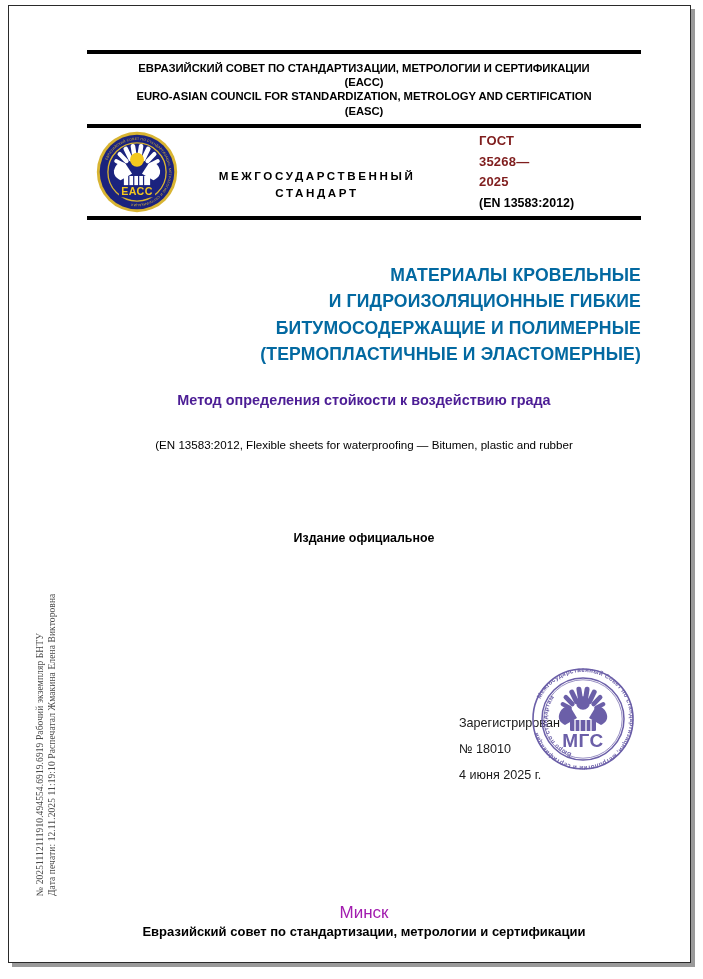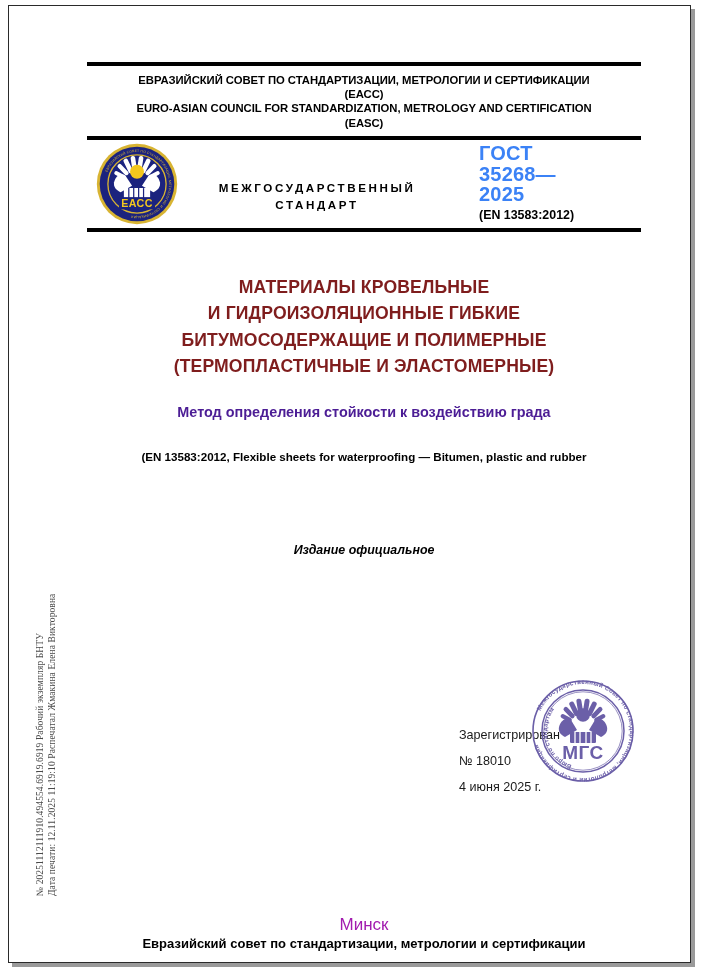--- a/index.html
+++ b/index.html
@@ -46,21 +46,21 @@
     color: #4a4a4a;
     line-height: 11.5px;
     white-space: nowrap;
     letter-spacing: 0.1px;
   }
 
   
   #content {
     position: absolute;
     left: 78px;
-    top: 16px;
+    top: 4px;
     width: 554px;
     height: 958px;
   }
 
   .rule-thick {
     height: 4px;
     background: #000000;
     width: 100%;
   }
 
@@ -103,69 +103,69 @@
     letter-spacing: 2.6px;
     line-height: 17px;
     color: #000;
   }
   #gost-block {
     flex: 0 0 160px;
     text-align: left;
     padding-left: 4px;
   }
   #gost-block .big {
-    font-size: 20px;
+    font-size: 13px;
     font-weight: bold;
     line-height: 20.5px;
-    color: #3b82f6;
+    color: #7f1d1d;
     letter-spacing: 0.2px;
   }
   #gost-block .small {
     font-size: 12.4px;
     font-weight: bold;
     line-height: 19px;
     color: #000;
     padding-top: 1px;
   }
 
   
   #title-area {
     text-align: center;
     padding-top: 42px;
   }
   #main-title .t {
     font-size: 17.6px;
     font-weight: bold;
     line-height: 26.5px;
-    color: #7f1d1d;
+    color: #0369a1;
     letter-spacing: 0.15px;
+    text-align: right;
   }
   #subtitle {
     font-size: 14.4px;
     font-weight: bold;
     color: #4c1d95;
     padding-top: 22px;
     line-height: 20px;
   }
   #en-ref {
     font-size: 11.6px;
-    font-weight: bold;
+    font-weight: normal;
     color: #000;
     line-height: 17.5px;
     padding-top: 26px;
     padding-left: 10px;
     padding-right: 10px;
   }
   #official {
     text-align: center;
     font-size: 12.4px;
     font-weight: bold;
     color: #000;
     padding-top: 78px;
-    font-style: italic;
   }
 
   
   #registration {
     position: absolute;
     left: 372px;
     top: 700px;
     width: 180px;
   }
   #registration .r {

